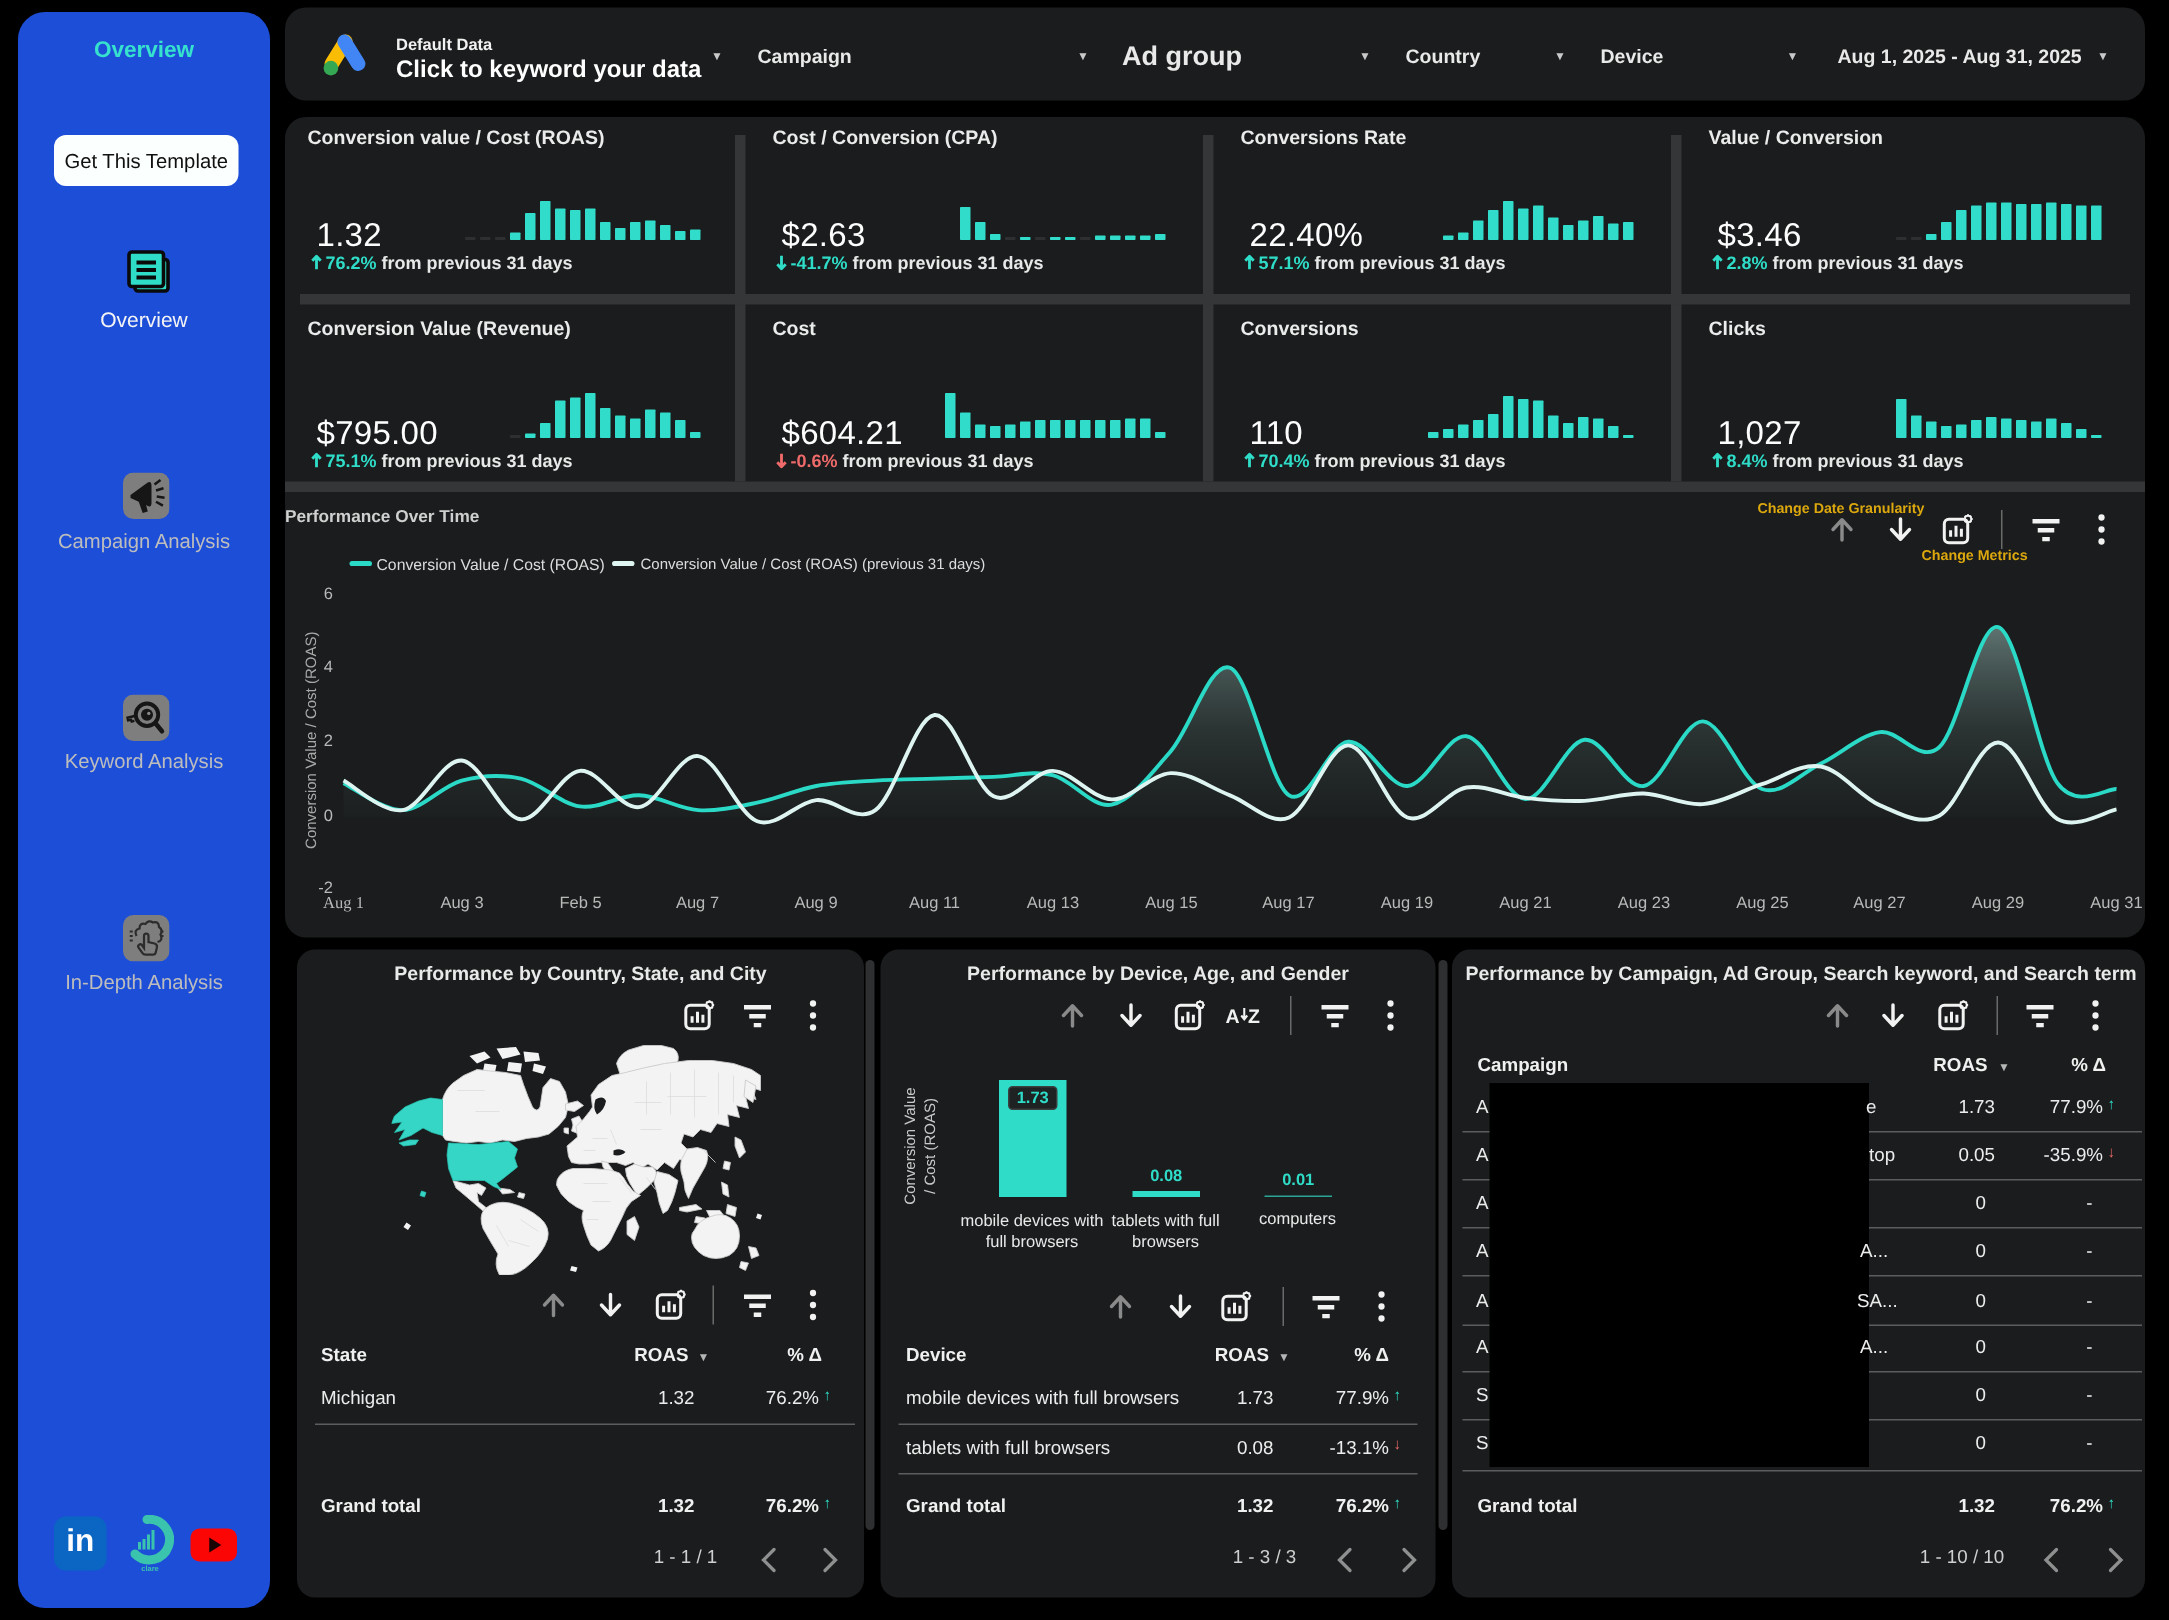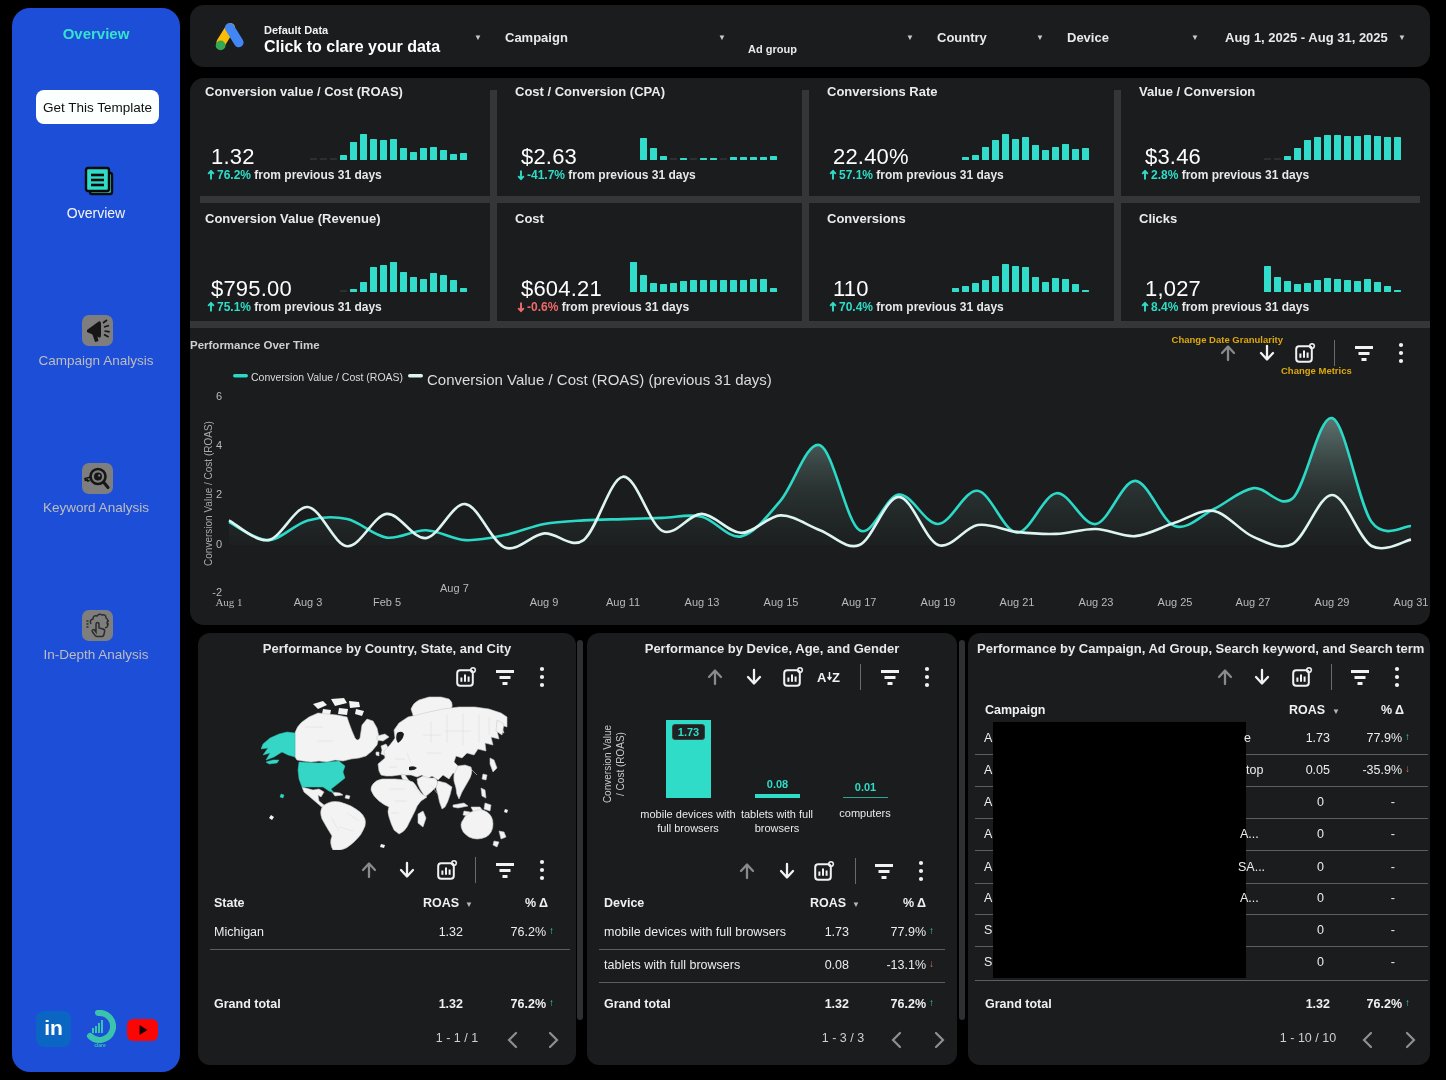--- a/index.html
+++ b/index.html
@@ -101,25 +101,25 @@
 
   <div class="abs" id="header" style="left:190px;top:5px;width:1240px;height:62px;background:#1b1c1d;border-radius:14px;">
     <div class="abs" style="left:23px;top:16px;">
       <svg width="34" height="32" viewBox="0 0 34 32">
         <line x1="8.2" y1="21.5" x2="17.3" y2="6.8" stroke="#fbbc04" stroke-width="9.6" stroke-linecap="round"></line>
         <line x1="16.7" y1="6.8" x2="25.8" y2="21.5" stroke="#4285f4" stroke-width="9.6" stroke-linecap="round"></line>
         <circle cx="7.6" cy="24.4" r="4.9" fill="#34a853"></circle>
       </svg>
     </div>
     <div class="abs" style="left:74px;top:19px;font-size:11px;font-weight:bold;color:#f2f2f2;">Default Data</div>
-    <div class="abs" style="left:74px;top:33px;font-size:16px;font-weight:bold;color:#ffffff;">Click to clare your data</div>
+    <div class="abs" style="left:74px;top:33px;font-size:16px;font-weight:bold;color:#ffffff;">Click to keyword your data</div>
     <div class="abs" style="left:284px;top:28px;color:#c9c9c9;font-size:8px;">▼</div>
     <div class="abs" style="left:315px;top:25px;font-size:13px;font-weight:bold;color:#e9e9e9;">Campaign</div>
     <div class="abs" style="left:528px;top:28px;color:#c9c9c9;font-size:8px;">▼</div>
-    <div class="abs" style="left:558px;top:38px;font-size:11px;font-weight:bold;color:#e9e9e9;">Ad group</div>
+    <div class="abs" style="left:558px;top:22px;font-size:18px;font-weight:bold;color:#e9e9e9;">Ad group</div>
     <div class="abs" style="left:716px;top:28px;color:#c9c9c9;font-size:8px;">▼</div>
     <div class="abs" style="left:747px;top:25px;font-size:13px;font-weight:bold;color:#e9e9e9;">Country</div>
     <div class="abs" style="left:846px;top:28px;color:#c9c9c9;font-size:8px;">▼</div>
     <div class="abs" style="left:877px;top:25px;font-size:13px;font-weight:bold;color:#e9e9e9;">Device</div>
     <div class="abs" style="left:1001px;top:28px;color:#c9c9c9;font-size:8px;">▼</div>
     <div class="abs" style="left:1035px;top:25px;font-size:13px;font-weight:bold;color:#e9e9e9;">Aug 1, 2025 - Aug 31, 2025</div>
     <div class="abs" style="left:1208px;top:28px;color:#c9c9c9;font-size:8px;">▼</div>
   </div>
 
   <div class="abs" id="main" style="left:190px;top:78px;width:1240px;height:547px;background:#1a1c1d;border-radius:14px;">
@@ -344,31 +344,31 @@
       <g>
         <path d="M39.0,444.1C45.6,447.1,65.3,462.4,78.4,462.1C91.5,461.8,104.7,445.8,117.8,442.4C130.9,438.9,144.1,438.2,157.2,441.1C170.3,444.0,183.5,457.8,196.6,459.6C209.7,461.5,222.9,451.8,236.0,452.2C249.1,452.6,262.3,461.2,275.4,462.1C288.5,462.9,301.7,459.8,314.8,457.1C327.9,454.5,341.1,448.5,354.2,446.0C367.3,443.6,380.5,443.2,393.6,442.4C406.7,441.5,419.9,441.5,433.0,441.1C446.1,440.7,459.3,440.3,472.4,439.9C485.5,439.5,498.7,435.6,511.8,438.7C524.9,441.7,538.1,461.0,551.2,458.4C564.3,455.7,577.5,437.8,590.6,422.6C603.7,407.4,616.9,362.2,630.0,367.2C643.1,372.1,656.3,444.0,669.4,452.2C682.5,460.4,695.7,417.5,708.8,416.5C721.9,415.4,735.1,446.7,748.2,446.0C761.3,445.4,774.5,411.3,787.6,412.8C800.7,414.2,813.9,454.3,827.0,454.7C840.1,455.1,853.3,416.7,866.4,415.2C879.5,413.8,892.7,448.1,905.8,446.0C918.9,444.0,932.1,402.6,945.2,402.9C958.3,403.2,971.5,443.3,984.6,448.0C997.7,452.7,1010.9,437.3,1024.0,431.0C1037.1,424.7,1050.3,411.9,1063.4,410.1C1076.5,408.3,1089.7,431.8,1102.8,420.2C1115.9,408.5,1129.1,336.1,1142.2,340.1C1155.3,344.0,1168.5,426.1,1181.6,444.1C1194.7,462.1,1214.4,447.4,1221.0,448.0L1221.0,467.0L39.0,467.0Z" fill="url(#ag)"></path>
         <path d="M39.0,444.1C45.6,447.1,65.3,462.4,78.4,462.1C91.5,461.8,104.7,445.8,117.8,442.4C130.9,438.9,144.1,438.2,157.2,441.1C170.3,444.0,183.5,457.8,196.6,459.6C209.7,461.5,222.9,451.8,236.0,452.2C249.1,452.6,262.3,461.2,275.4,462.1C288.5,462.9,301.7,459.8,314.8,457.1C327.9,454.5,341.1,448.5,354.2,446.0C367.3,443.6,380.5,443.2,393.6,442.4C406.7,441.5,419.9,441.5,433.0,441.1C446.1,440.7,459.3,440.3,472.4,439.9C485.5,439.5,498.7,435.6,511.8,438.7C524.9,441.7,538.1,461.0,551.2,458.4C564.3,455.7,577.5,437.8,590.6,422.6C603.7,407.4,616.9,362.2,630.0,367.2C643.1,372.1,656.3,444.0,669.4,452.2C682.5,460.4,695.7,417.5,708.8,416.5C721.9,415.4,735.1,446.7,748.2,446.0C761.3,445.4,774.5,411.3,787.6,412.8C800.7,414.2,813.9,454.3,827.0,454.7C840.1,455.1,853.3,416.7,866.4,415.2C879.5,413.8,892.7,448.1,905.8,446.0C918.9,444.0,932.1,402.6,945.2,402.9C958.3,403.2,971.5,443.3,984.6,448.0C997.7,452.7,1010.9,437.3,1024.0,431.0C1037.1,424.7,1050.3,411.9,1063.4,410.1C1076.5,408.3,1089.7,431.8,1102.8,420.2C1115.9,408.5,1129.1,336.1,1142.2,340.1C1155.3,344.0,1168.5,426.1,1181.6,444.1C1194.7,462.1,1214.4,447.4,1221.0,448.0" fill="none" stroke="#2bd9c7" stroke-width="2.6" stroke-linejoin="round"></path>
         <path d="M39.0,442.4C45.6,445.6,65.3,464.3,78.4,462.1C91.5,459.9,104.7,428.0,117.8,429.0C130.9,430.1,144.1,467.1,157.2,468.2C170.3,469.4,183.5,437.3,196.6,435.9C209.7,434.6,222.9,461.7,236.0,460.1C249.1,458.5,262.3,424.5,275.4,426.1C288.5,427.6,301.7,464.6,314.8,469.5C327.9,474.4,341.1,456.6,354.2,455.4C367.3,454.2,380.5,471.5,393.6,462.1C406.7,452.6,419.9,400.2,433.0,398.7C446.1,397.2,459.3,446.7,472.4,452.9C485.5,459.2,498.7,435.6,511.8,435.9C524.9,436.3,538.1,454.7,551.2,454.9C564.3,455.2,577.5,437.9,590.6,437.4C603.7,437.0,616.9,447.3,630.0,452.2C643.1,457.1,656.3,472.5,669.4,467.0C682.5,461.5,695.7,418.9,708.8,418.9C721.9,418.9,735.1,462.3,748.2,467.0C761.3,471.7,774.5,449.2,787.6,447.0C800.7,444.9,813.9,452.5,827.0,453.9C840.1,455.4,853.3,456.4,866.4,455.9C879.5,455.4,892.7,450.6,905.8,451.0C918.9,451.3,932.1,459.2,945.2,458.1C958.3,457.1,971.5,449.0,984.6,444.8C997.7,440.6,1010.9,430.6,1024.0,433.0C1037.1,435.3,1050.3,453.4,1063.4,458.9C1076.5,464.3,1089.7,472.8,1102.8,465.8C1115.9,458.8,1129.1,416.6,1142.2,417.0C1155.3,417.3,1168.5,460.5,1181.6,468.0C1194.7,475.4,1214.4,462.6,1221.0,461.6" fill="none" stroke="#ddf4f1" stroke-width="2.6" stroke-linejoin="round"></path>
       </g>
 
       <rect x="43" y="296" width="15" height="3.4" rx="1.7" fill="#2bd9c7"></rect>
       <rect x="218" y="296" width="15" height="3.4" rx="1.7" fill="#ddf4f1"></rect>
     </svg>
     <div class="abs" style="left:61px;top:293px;font-size:10.5px;color:#dcdcdc;">Conversion Value / Cost (ROAS)</div>
-    <div class="abs" style="left:237px;top:293px;font-size:15px;color:#dcdcdc;">Conversion Value / Cost (ROAS) (previous 31 days)</div>
+    <div class="abs" style="left:237px;top:293px;font-size:10px;color:#dcdcdc;">Conversion Value / Cost (ROAS) (previous 31 days)</div>
     <div class="abs" style="left:-62px;top:410px;width:160px;text-align:center;font-size:10px;color:#a9a9a9;transform:rotate(-90deg);">Conversion Value / Cost (ROAS)</div>
     <div class="axlbl" style="left:0px;top:312px;width:32px;text-align:right;">6</div>
         <div class="axlbl" style="left:0px;top:361px;width:32px;text-align:right;">4</div>
         <div class="axlbl" style="left:0px;top:410px;width:32px;text-align:right;">2</div>
         <div class="axlbl" style="left:0px;top:460px;width:32px;text-align:right;">0</div>
         <div class="axlbl" style="left:0px;top:508px;width:32px;text-align:right;">-2</div>
     <div class="axlbl" style="left:14px;top:518px;width:50px;text-align:center;font-family:Liberation Serif, serif;">Aug 1</div>
         <div class="axlbl" style="left:93px;top:518px;width:50px;text-align:center;">Aug 3</div>
         <div class="axlbl" style="left:172px;top:518px;width:50px;text-align:center;">Feb 5</div>
-        <div class="axlbl" style="left:250px;top:504px;width:50px;text-align:left;">Aug 7</div>
+        <div class="axlbl" style="left:250px;top:518px;width:50px;text-align:center;">Aug 7</div>
         <div class="axlbl" style="left:329px;top:518px;width:50px;text-align:center;">Aug 9</div>
         <div class="axlbl" style="left:408px;top:518px;width:50px;text-align:center;">Aug 11</div>
         <div class="axlbl" style="left:487px;top:518px;width:50px;text-align:center;">Aug 13</div>
         <div class="axlbl" style="left:566px;top:518px;width:50px;text-align:center;">Aug 15</div>
         <div class="axlbl" style="left:644px;top:518px;width:50px;text-align:center;">Aug 17</div>
         <div class="axlbl" style="left:723px;top:518px;width:50px;text-align:center;">Aug 19</div>
         <div class="axlbl" style="left:802px;top:518px;width:50px;text-align:center;">Aug 21</div>
         <div class="axlbl" style="left:881px;top:518px;width:50px;text-align:center;">Aug 23</div>
         <div class="axlbl" style="left:960px;top:518px;width:50px;text-align:center;">Aug 25</div>
         <div class="axlbl" style="left:1038px;top:518px;width:50px;text-align:center;">Aug 27</div>

